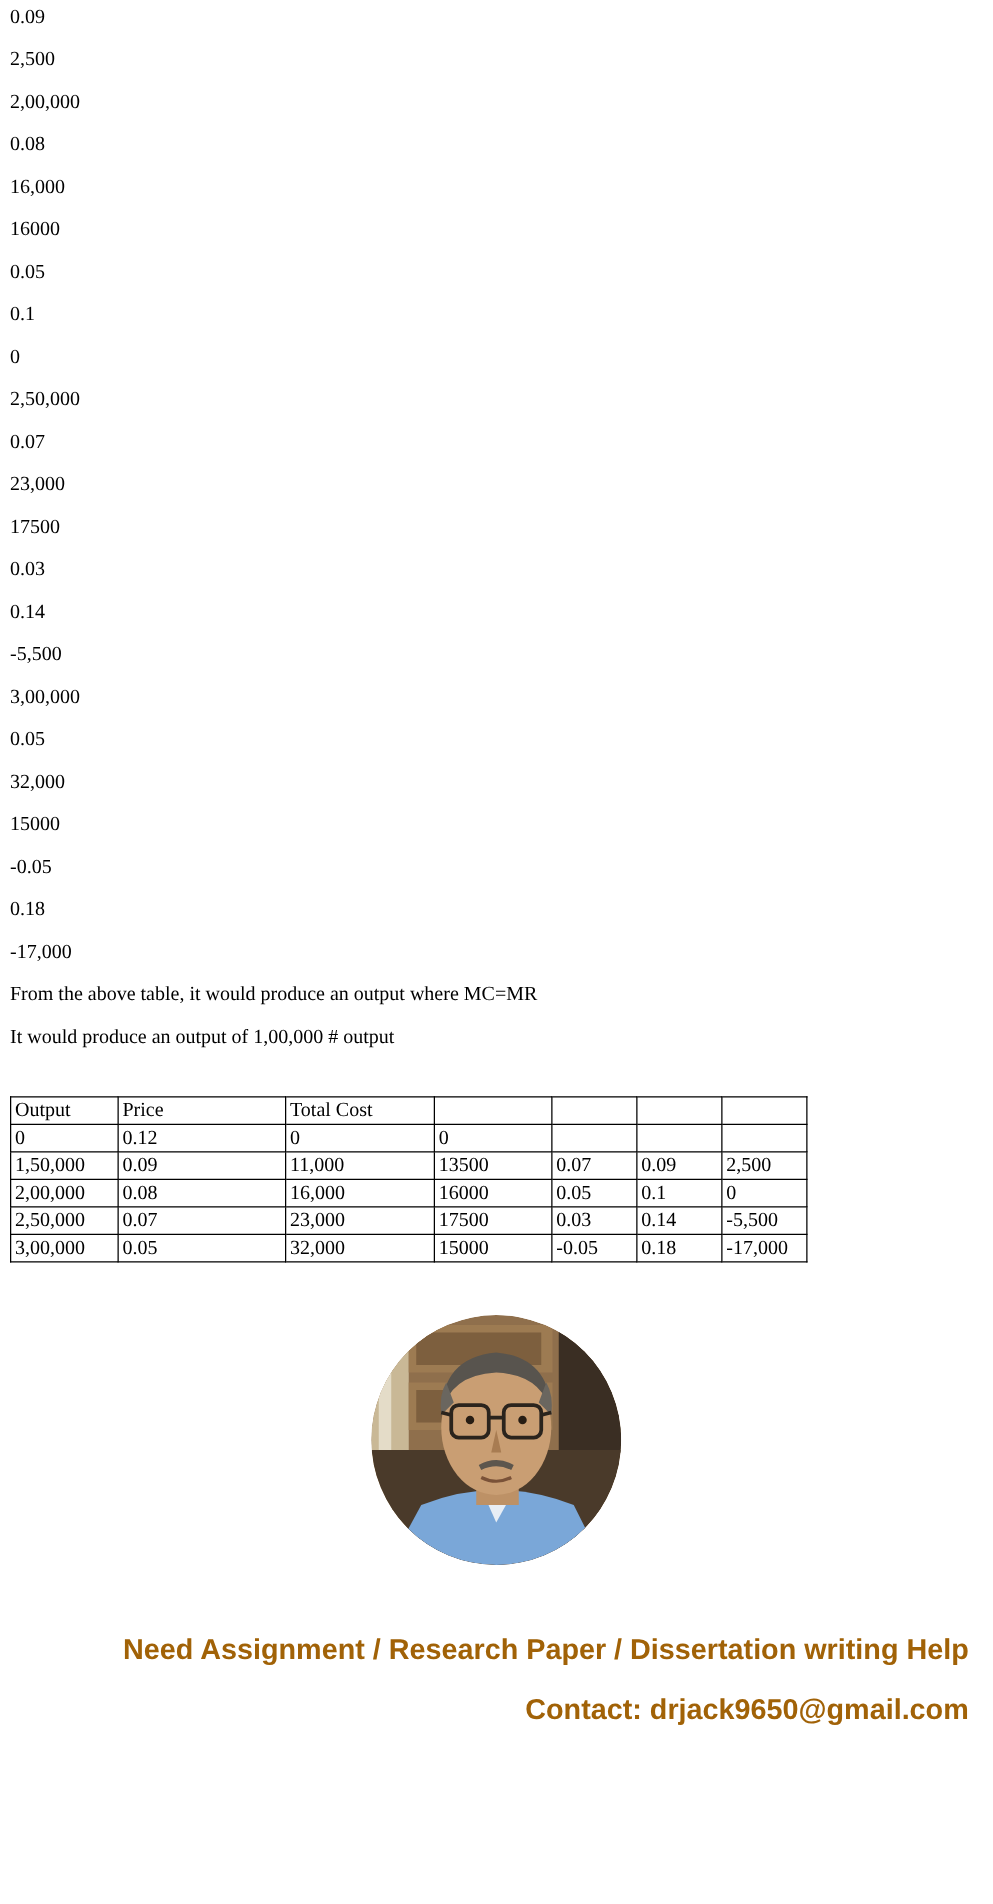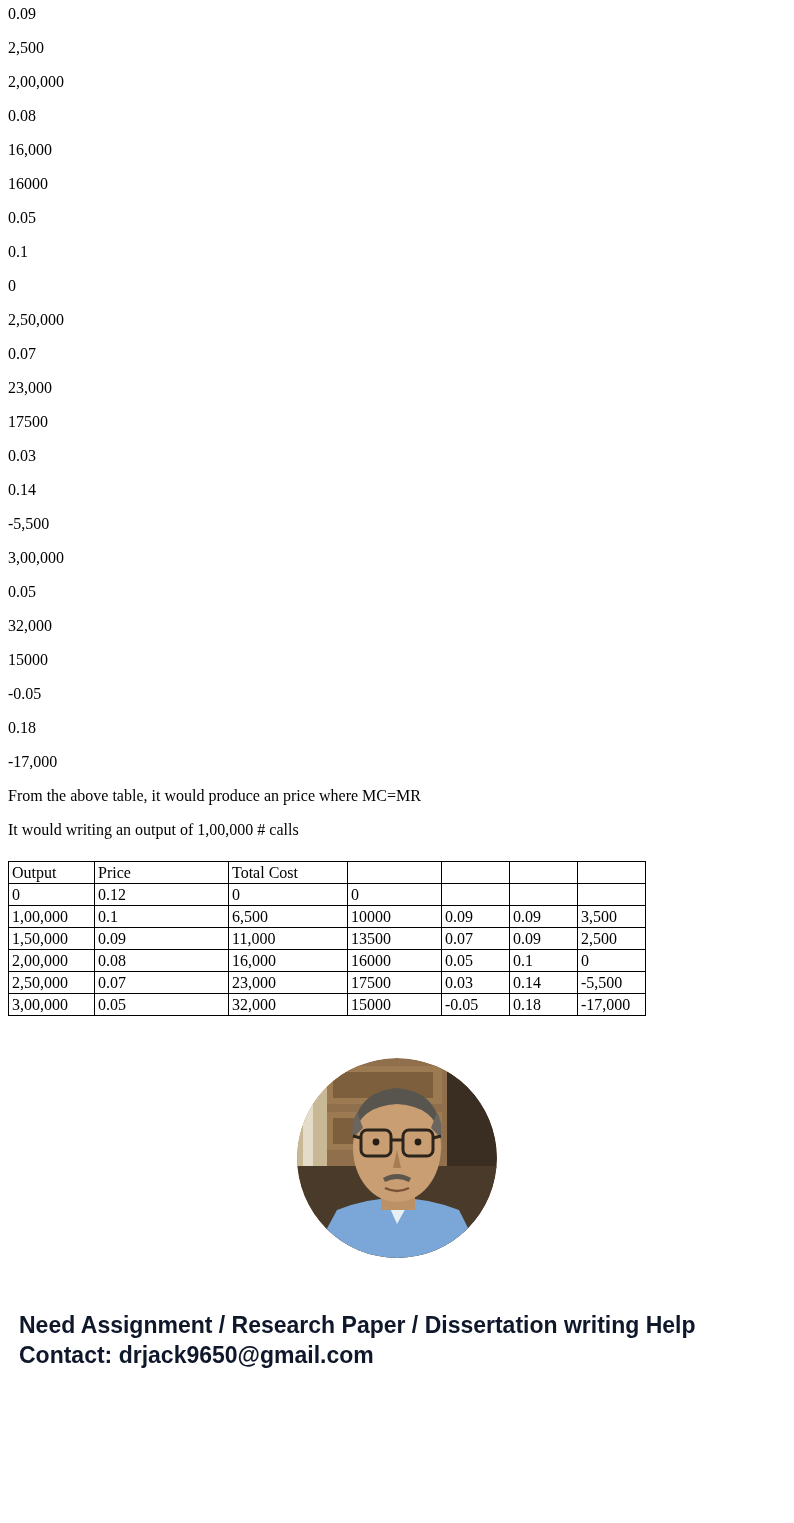--- a/index.html
+++ b/index.html
@@ -19,21 +19,21 @@
   .top-list p,
   .analysis p {
     margin: 16px 0;
     line-height: 18px;
   }
   .top-list p:first-child {
     margin-top: 3px;
   }
   table.data-table {
     border-collapse: collapse;
-    margin-top: 22px;
+    margin-top: 38px;
     table-layout: fixed;
   }
   table.data-table td {
     border: 1px solid #000000;
     padding: 1px 3px;
     font-family: "Liberation Serif", serif;
     font-size: 16px;
     line-height: 19px;
     overflow: hidden;
     white-space: nowrap;
@@ -46,29 +46,29 @@
     overflow: hidden;
   }
   .avatar-wrap svg {
     display: block;
     width: 200px;
     height: 200px;
   }
   .footer {
     margin: 52px auto 0 auto;
     max-width: 756px;
-    text-align: left;
+    text-align: right;
     font-family: "Liberation Sans", sans-serif;
     font-weight: bold;
     font-size: 23px;
     line-height: 30px;
-    color: #0f172a;
+    color: #a16207;
   }
   .footer .footer-contact {
-    margin-top: 0;
+    margin-top: 18px;
   }
 </style>
 </head>
 <body>
 
 <div class="content">
 
   <div class="top-list">
       <p>0.09</p>
       <p>2,500</p>
@@ -89,22 +89,22 @@
       <p>3,00,000</p>
       <p>0.05</p>
       <p>32,000</p>
       <p>15000</p>
       <p>-0.05</p>
       <p>0.18</p>
       <p>-17,000</p>
     </div>
 
   <div class="analysis">
-      <p>From the above table, it would produce an price where MC=MR</p>
-      <p>It would writing an output of 1,00,000 # calls</p>
+      <p>From the above table, it would produce an output where MC=MR</p>
+      <p>It would produce an output of 1,00,000 # output</p>
     </div>
 
   <table class="data-table">
     <colgroup>
       <col style="width:86px">
       <col style="width:134px">
       <col style="width:119px">
       <col style="width:94px">
       <col style="width:68px">
       <col style="width:68px">
@@ -121,29 +121,20 @@
           <td>&nbsp;</td>
         </tr>
         <tr>
           <td>0</td>
           <td>0.12</td>
           <td>0</td>
           <td>0</td>
           <td>&nbsp;</td>
           <td>&nbsp;</td>
           <td>&nbsp;</td>
-        </tr>
-        <tr>
-          <td>1,00,000</td>
-          <td>0.1</td>
-          <td>6,500</td>
-          <td>10000</td>
-          <td>0.09</td>
-          <td>0.09</td>
-          <td>3,500</td>
         </tr>
         <tr>
           <td>1,50,000</td>
           <td>0.09</td>
           <td>11,000</td>
           <td>13500</td>
           <td>0.07</td>
           <td>0.09</td>
           <td>2,500</td>
         </tr>

